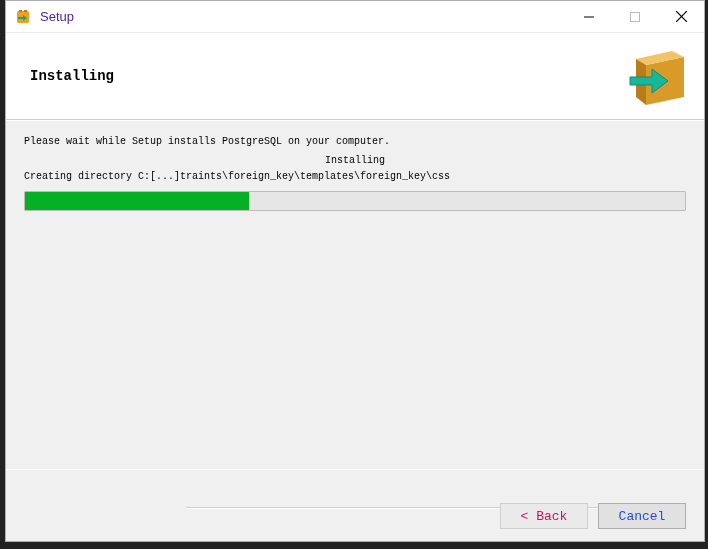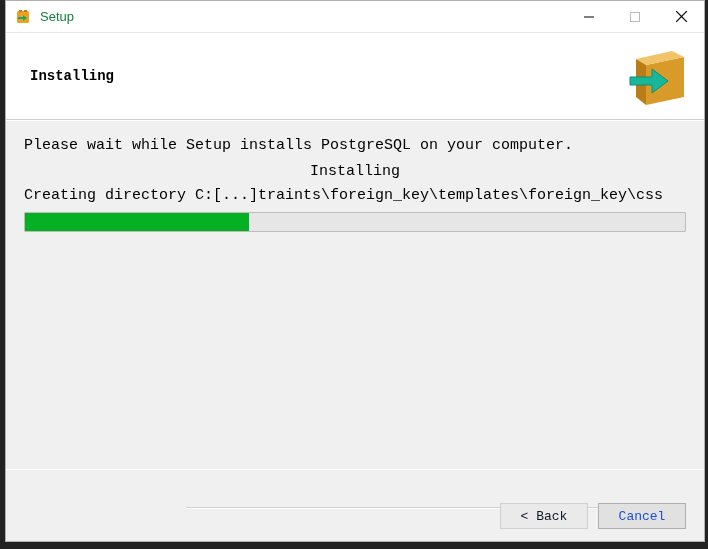--- a/index.html
+++ b/index.html
@@ -28,21 +28,21 @@
     background: #fff;
     border-bottom: 1px solid #e8e8e8;
   }
   .titlebar .app-icon {
     width: 18px; height: 18px;
     margin-right: 8px;
   }
   .titlebar .title-text {
     font-family: "Segoe UI", Tahoma, sans-serif;
     font-size: 13px;
-    color: #15803d;
+    color: #4c1d95;
     flex: 0 0 auto;
   }
   .titlebar .spacer { flex: 1; }
   .win-ctrl {
     width: 46px; height: 30px;
     display: flex; align-items: center; justify-content: center;
     font-family: "Segoe UI Symbol", sans-serif;
     font-size: 11px;
     color: #333;
   }
@@ -67,21 +67,21 @@
     position: absolute;
     right: 14px; top: 14px;
     width: 62px; height: 62px;
   }
 
   .content {
     flex: 1;
     background: #f0f0f0;
     padding: 14px 18px 10px 18px;
     color: #000;
-    font-size: 15px;
+    font-size: 10px;
     line-height: 1.45;
     border-top: 1px solid #fff;
   }
   .wait-text { margin-bottom: 4px; }
   .installing-center {
     text-align: center;
     margin: 2px 0 2px 0;
   }
   .path-line { margin-bottom: 6px; }
   .progress {
@@ -125,21 +125,21 @@
   .btn {
     width: 88px; height: 26px;
     display: flex; align-items: center; justify-content: center;
     font-family: "Courier New", monospace;
     font-size: 13px;
     background: #e1e1e1;
     border: 1px solid #adadad;
     color: #1d4ed8;
   }
   .btn.disabled {
-    color: #0f172a;
+    color: #be185d;
     background: #eaeaea;
     border-color: #cfcfcf;
   }
 </style>
 </head>
 <body>
 
 <div class="window">
 
   <div class="titlebar">

